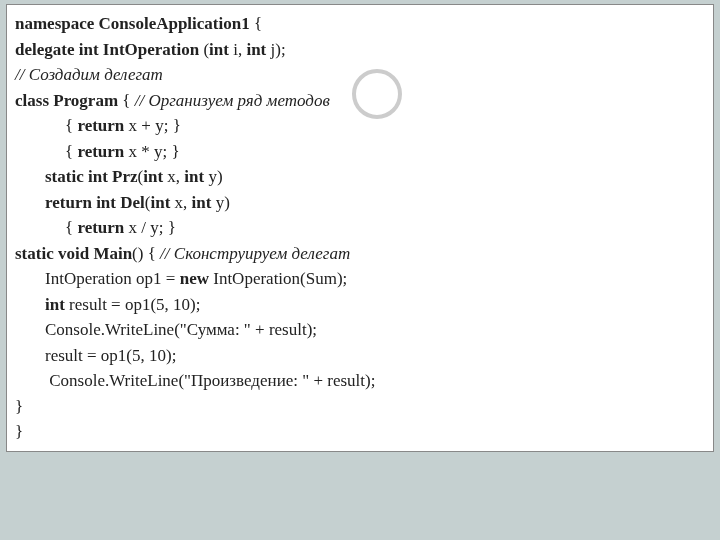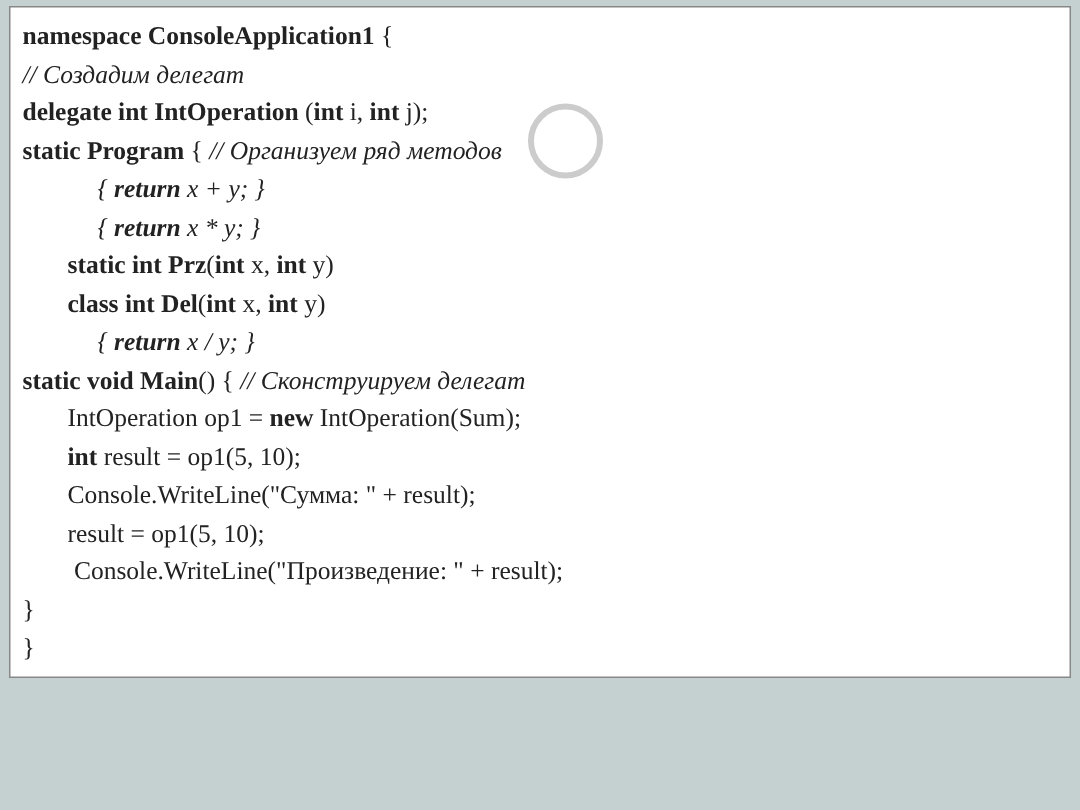--- a/index.html
+++ b/index.html
@@ -30,44 +30,44 @@
       border-radius: 50%;
       background: transparent;
     }
     .line {
       white-space: pre;
       color: #222;
     }
     .b { font-weight: bold; }
     .i { font-style: italic; }
     .ind1 { padding-left: 30px; }
-    .ind2 { padding-left: 50px; font-style: italic; }
+    .ind2 { padding-left: 50px; }
   </style>
 </head>
 <body>
 
 <div class="code-box">
   <div class="ring"></div>
 
   <div class="line"><span class="b">namespace ConsoleApplication1</span><span> {</span></div>
 
+  <div class="line"><span class="b">delegate int IntOperation</span><span> (</span><span class="b">int</span><span> i, </span><span class="b">int</span><span> j);</span></div>
+
   <div class="line i">// Создадим делегат</div>
 
-  <div class="line"><span class="b">delegate int IntOperation</span><span> (</span><span class="b">int</span><span> i, </span><span class="b">int</span><span> j);</span></div>
-
-  <div class="line"><span class="b">static Program</span><span> { </span><span class="i">// Организуем ряд методов</span></div>
+  <div class="line"><span class="b">class Program</span><span> { </span><span class="i">// Организуем ряд методов</span></div>
 
 
   <div class="line ind2"><span>{ </span><span class="b">return</span><span> x + y; }</span></div>
 
   <div class="line ind2"><span>{ </span><span class="b">return</span><span> x * y; }</span></div>
 
   <div class="line ind1"><span class="b">static int Prz</span><span>(</span><span class="b">int</span><span> x, </span><span class="b">int</span><span> y)</span></div>
 
-  <div class="line ind1"><span class="b">class int Del</span><span>(</span><span class="b">int</span><span> x, </span><span class="b">int</span><span> y)</span></div>
+  <div class="line ind1"><span class="b">return int Del</span><span>(</span><span class="b">int</span><span> x, </span><span class="b">int</span><span> y)</span></div>
 
   <div class="line ind2"><span>{ </span><span class="b">return</span><span> x / y; }</span></div>
 
   <div class="line"><span class="b">static void Main</span><span>() { </span><span class="i">// Сконструируем делегат</span></div>
 
   <div class="line ind1"><span>IntOperation op1 = </span><span class="b">new</span><span> IntOperation(Sum);</span></div>
 
   <div class="line ind1"><span class="b">int</span><span> result = op1(5, 10);</span></div>
 
   <div class="line ind1">Console.WriteLine("Сумма: " + result);</div>

